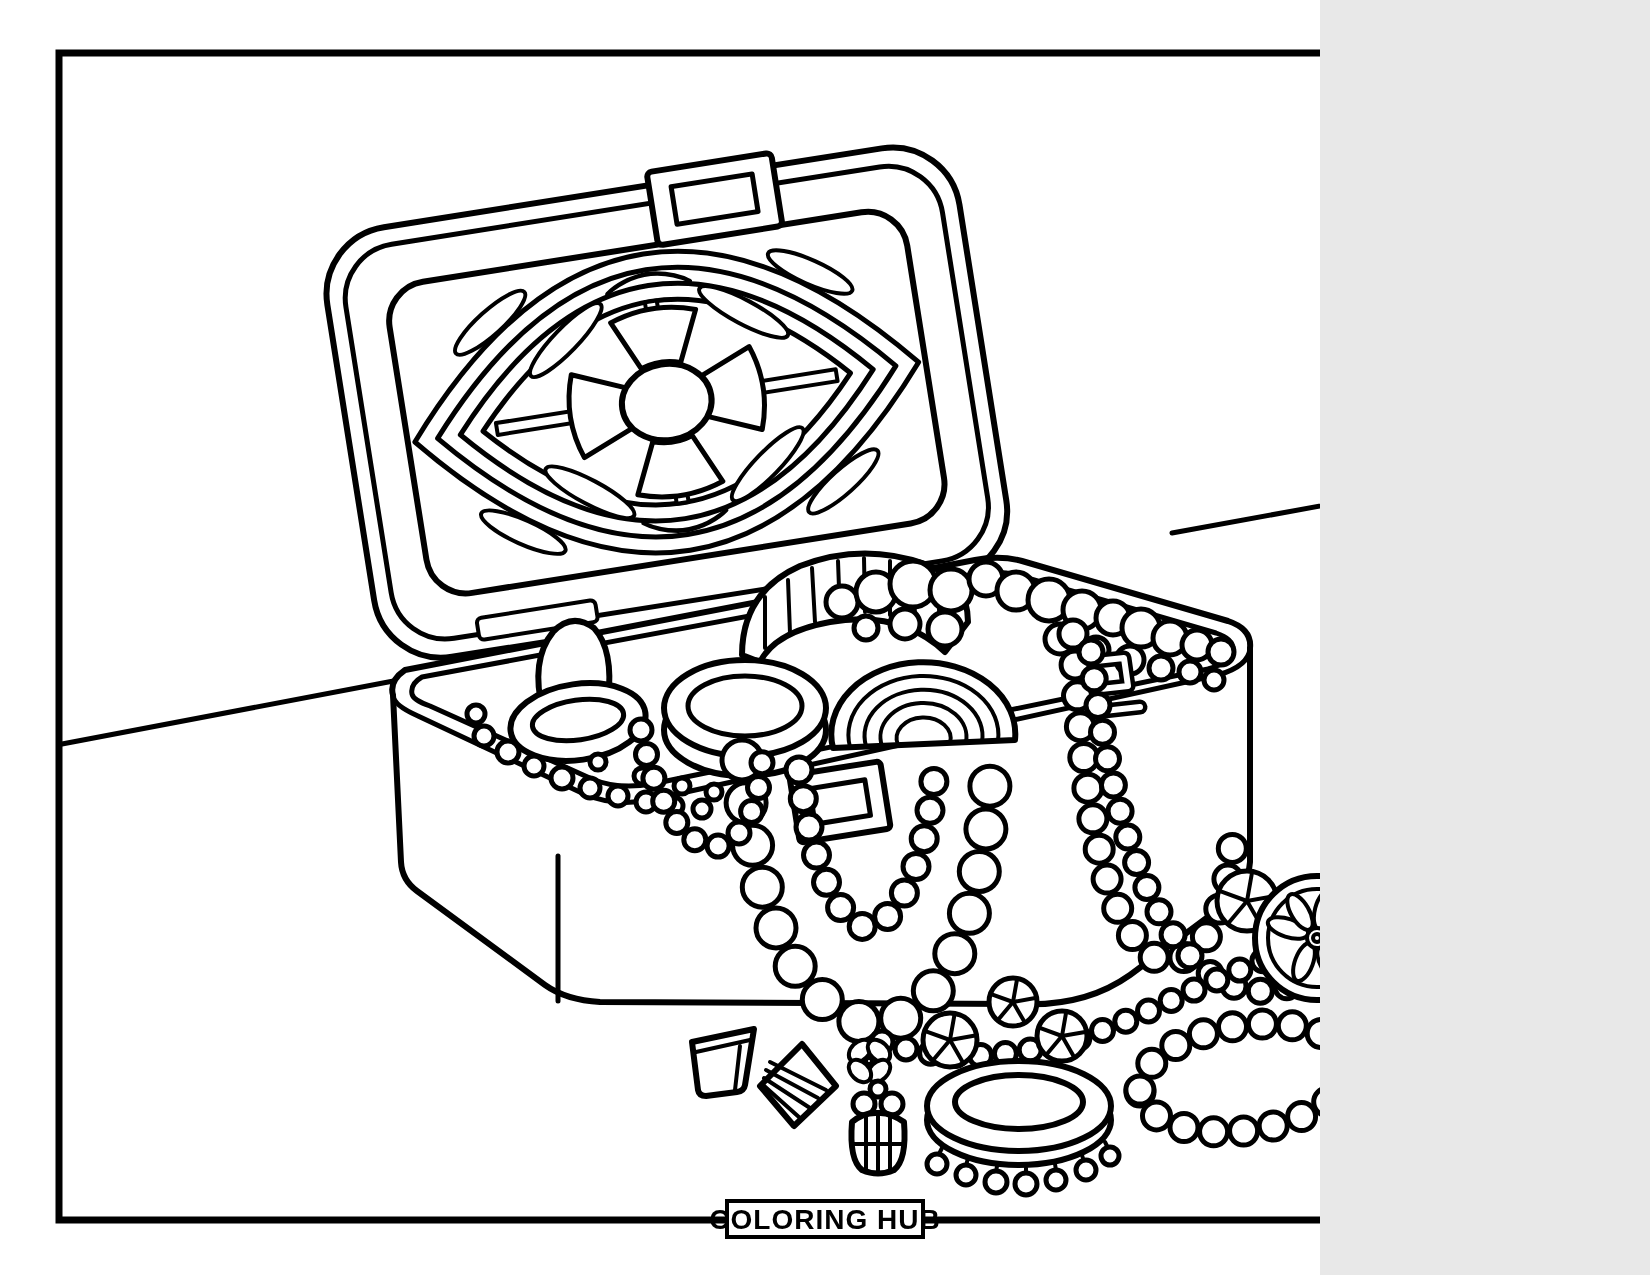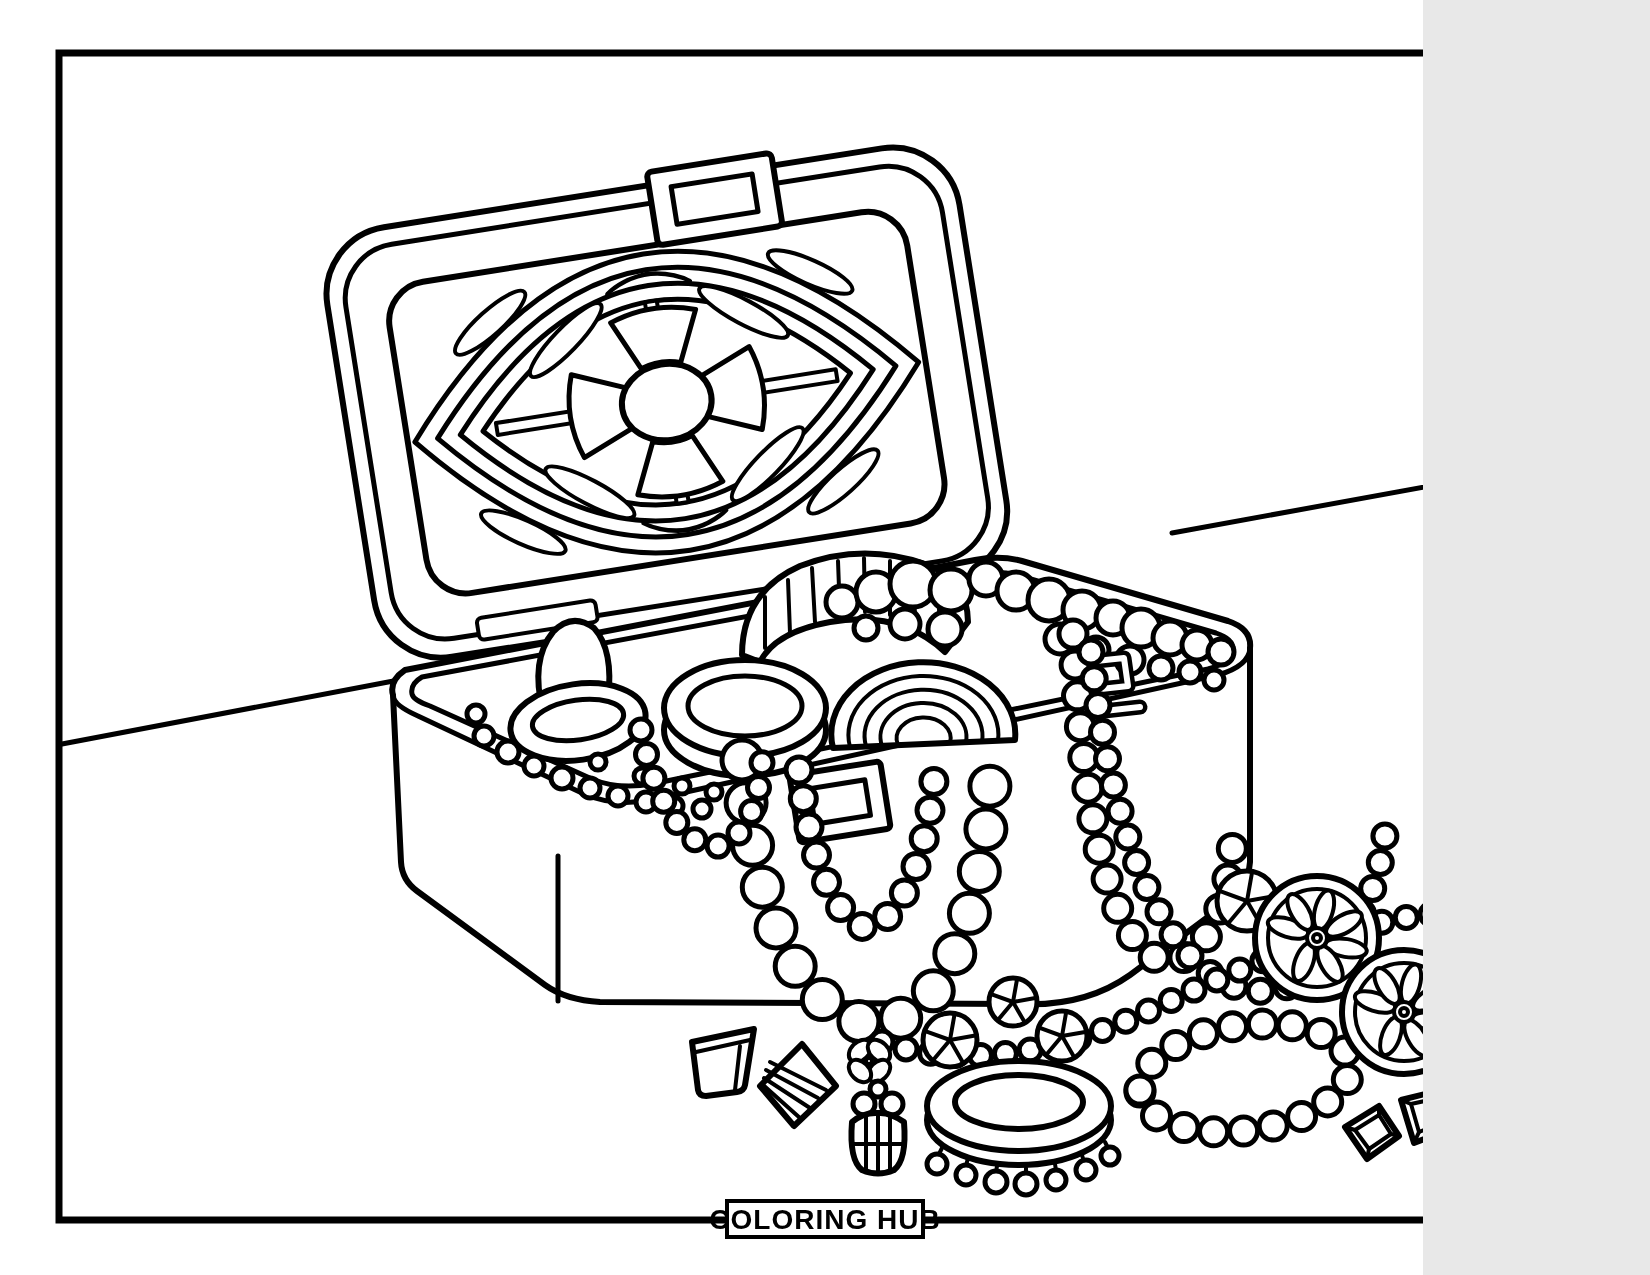--- a/index.html
+++ b/index.html
@@ -1,18 +1,18 @@
 <!DOCTYPE html>
 <html><head>
 <meta charset="utf-8">
 <style>
   html,body{margin:0;padding:0;background:#e8e8e8;}
   .page{
     position:relative;
-    width:1423px;height:1275px;
+    width:1320px;height:1275px;
     background:#ffffff;
     font-family:"Liberation Sans", sans-serif;
     overflow:hidden;
   }
   svg{display:block;position:absolute;left:0;top:0;}
   .ol{fill:#ffffff;stroke:#000000;stroke-width:6;stroke-linejoin:round;stroke-linecap:round;}
   .ln{fill:none;stroke:#000000;stroke-width:5;stroke-linejoin:round;stroke-linecap:round;}
   .thin{fill:none;stroke:#000000;stroke-width:4;stroke-linejoin:round;stroke-linecap:round;}
   .fillw{fill:#ffffff;}
   .pearl{fill:#ffffff;stroke:#000000;stroke-width:5;}

